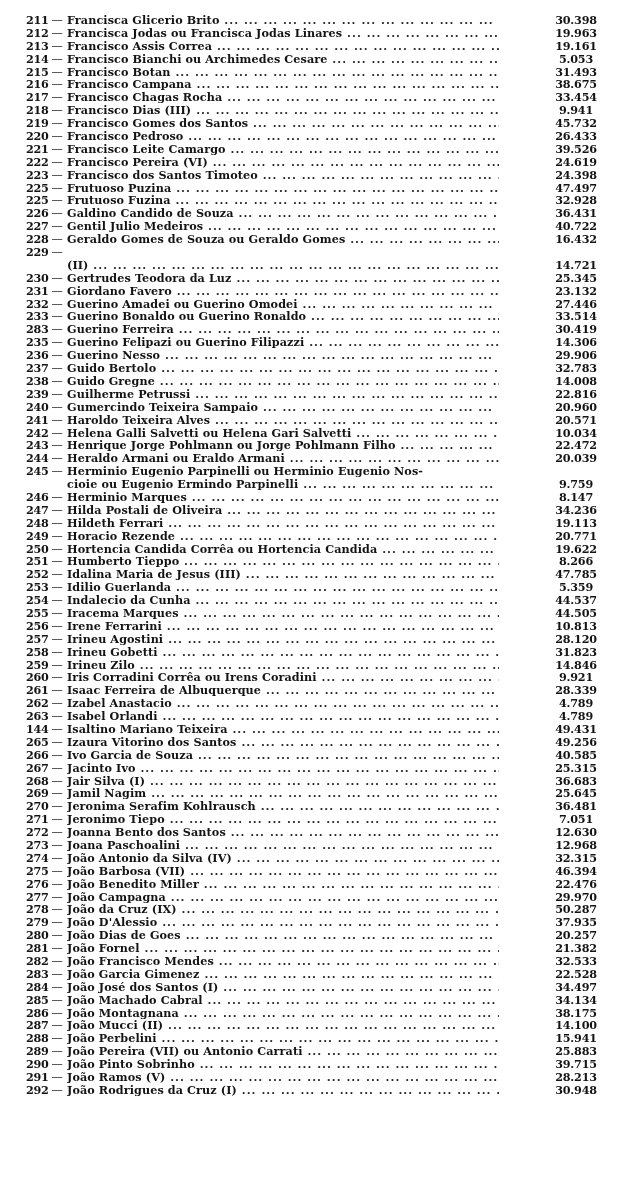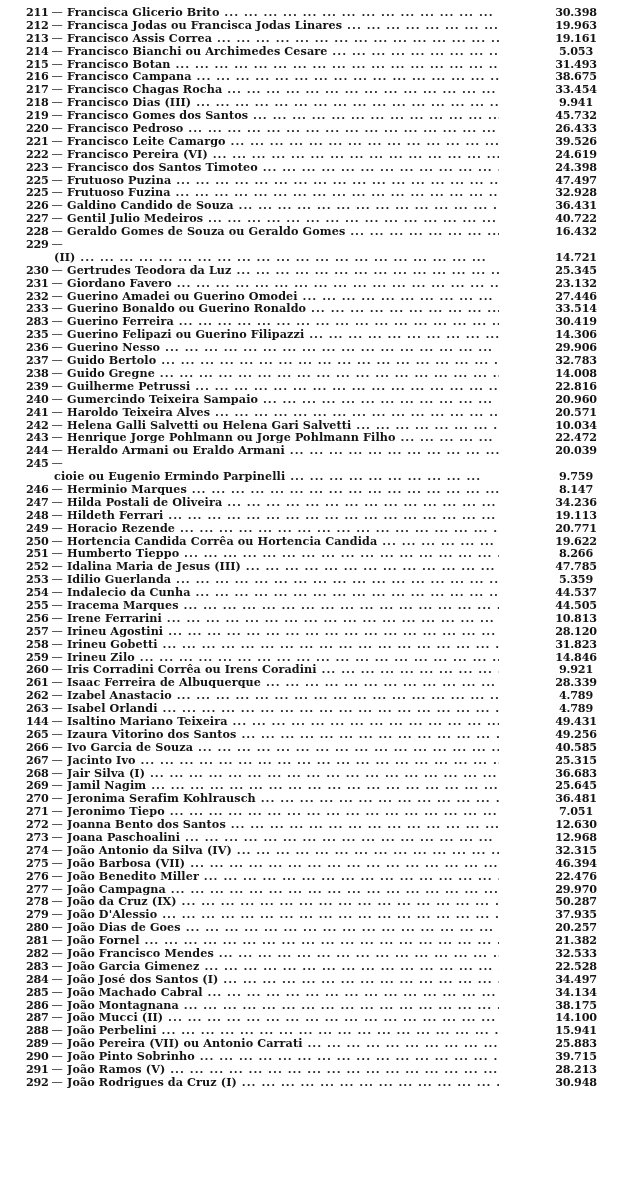--- a/index.html
+++ b/index.html
@@ -1,21 +1,21 @@
 <!DOCTYPE html>
 <html><head>
 <meta charset="utf-8">
 <style>
   html, body { margin: 0; padding: 0; background: #ffffff; }
   body {
     width: 617px; height: 1191px; overflow: hidden;
     font-family: "DejaVu Serif", "Liberation Serif", serif;
     color: #141414;
   }
-  .page { position: relative; padding-top: 6px; }
+  .page { position: relative; padding-top: 14px; }
   .row {
     position: relative;
     height: 12.9px;
     line-height: 12.9px;
     font-size: 11.2px;
     white-space: nowrap;
   }
   .num {
     position: absolute; left: 26px; width: 22px;
     font-weight: bold; text-align: left;
@@ -25,21 +25,21 @@
   .dash { position: absolute; left: 50px; width: 14px; text-align: center; }
   .name {
     position: absolute; left: 67px; width: 432px; overflow: hidden;
     font-weight: bold; letter-spacing: 0.1px;
   }
   .name .dots { font-weight: bold; color: #222; letter-spacing: 1px; }
   .val {
     position: absolute; left: 540px; width: 72px; text-align: center;
     font-weight: bold; letter-spacing: -0.2px;
   }
-  .row.cont .name { left: 54px; }
+  .row.cont .name { left: 67px; }
 </style>
 </head>
 <body>
 
 <div class="page" id="list">
     <div class="row">
     <span class="num">211</span>
     <span class="dash">—</span>
     <span class="name"><span class="txt">Francisca Glicerio Brito</span><span class="dots"> ... ... ... ... ... ... ... ... ... ... ... ... ... ... ... ... ... ... ... ... ...</span></span>
     <span class="val">30.398</span>
@@ -242,20 +242,21 @@
   </div>
     <div class="row">
     <span class="num">244</span>
     <span class="dash">—</span>
     <span class="name"><span class="txt">Heraldo Armani ou Eraldo Armani</span><span class="dots"> ... ... ... ... ... ... ... ... ... ... ... ... ... ... ... ... ... ... ... ... ...</span></span>
     <span class="val">20.039</span>
   </div>
     <div class="row">
     <span class="num">245</span>
     <span class="dash">—</span>
+    <span class="name"><span class="txt">Herminio Eugenio Parpinelli ou Herminio Eugenio Nos-</span><span class="dots"></span></span>
     <span class="val"></span>
   </div>
     <div class="row cont">
 
     <span class="name"><span class="txt">cioie ou Eugenio Ermindo Parpinelli</span><span class="dots"> ... ... ... ... ... ... ... ... ... ... ... ... ... ... ... ... ... ... ... ... ...</span></span>
     <span class="val">9.759</span>
   </div>
     <div class="row">
     <span class="num">246</span>
     <span class="dash">—</span>

